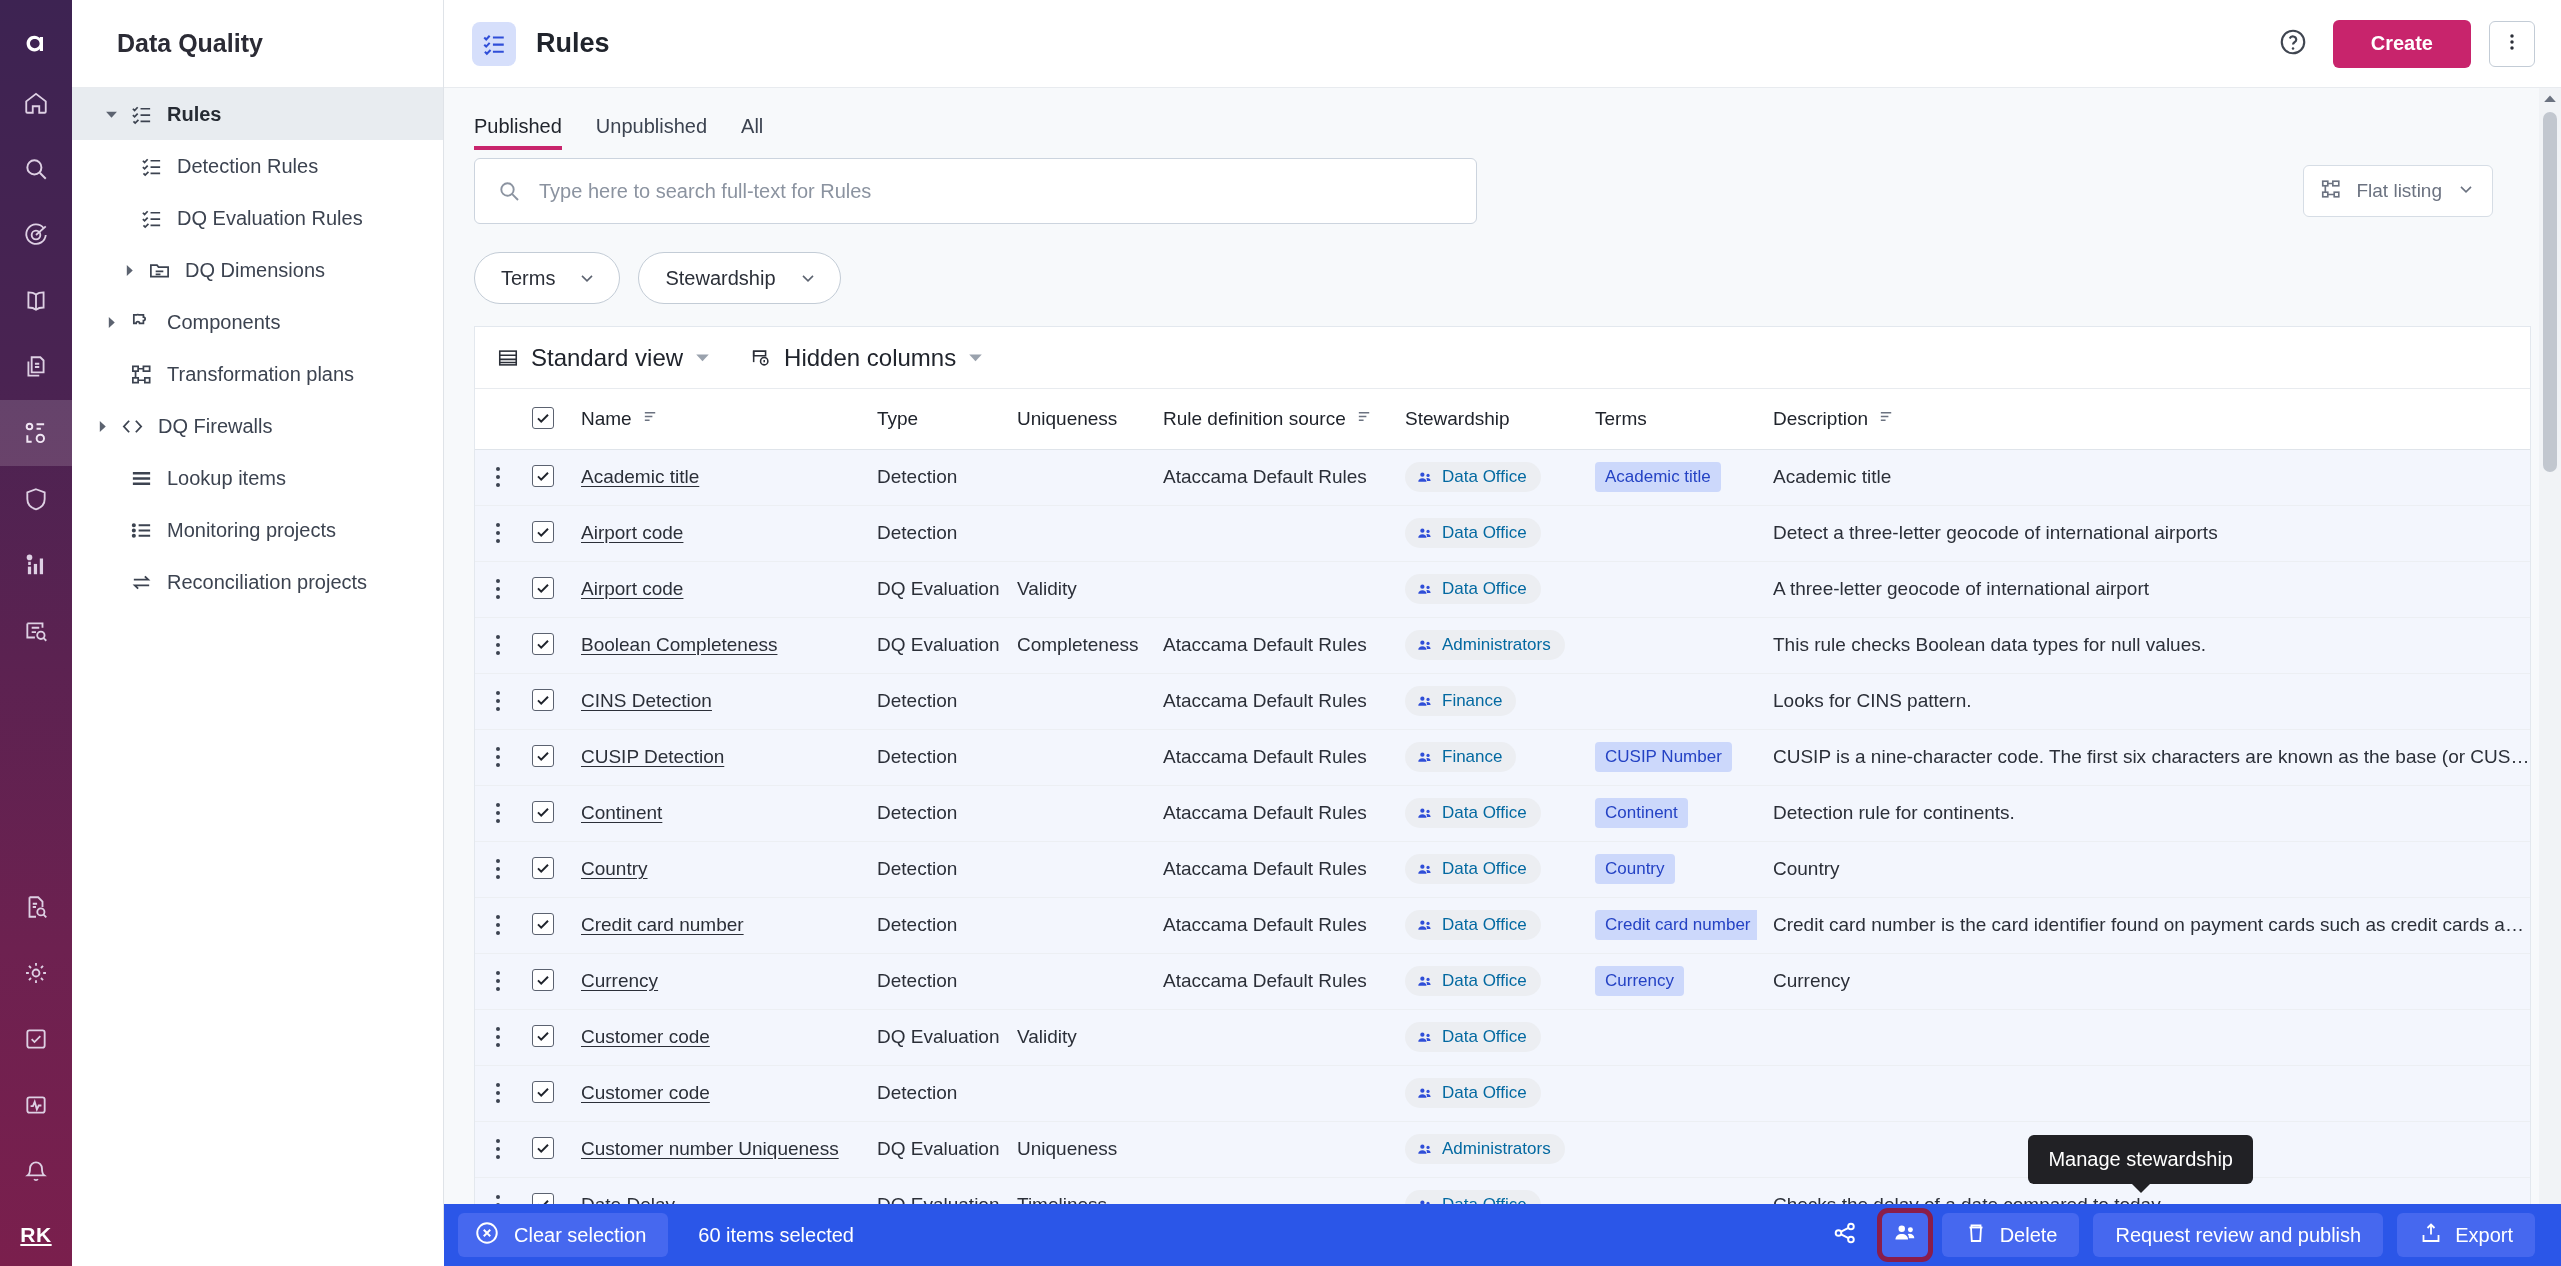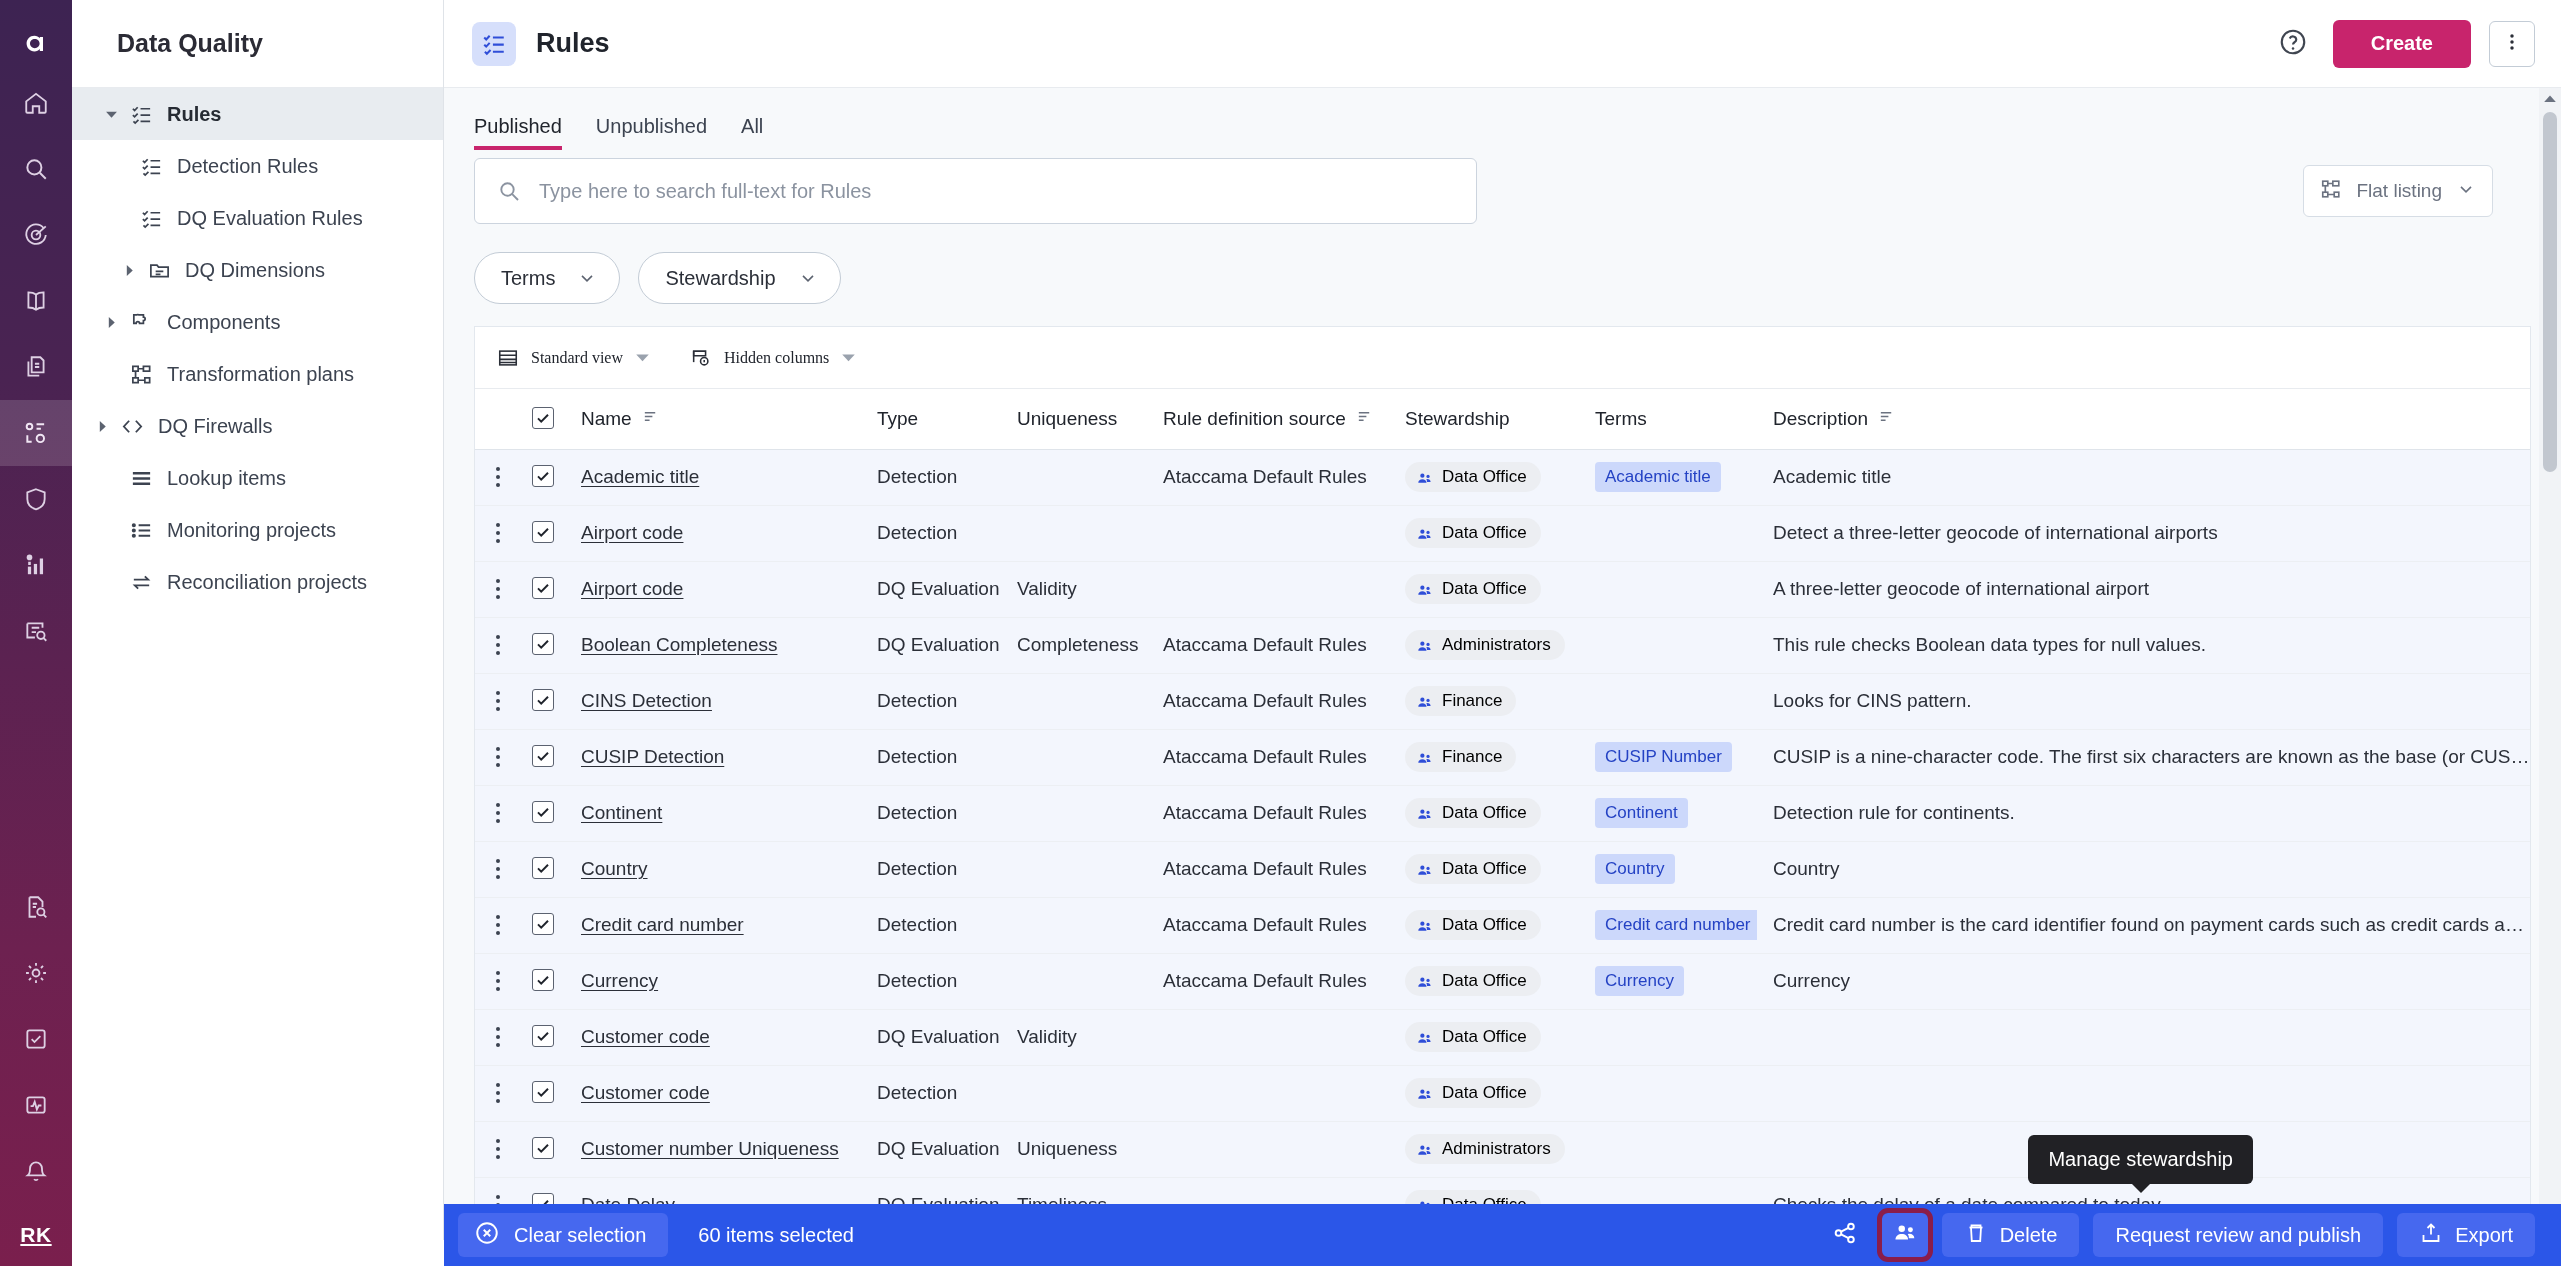--- a/index.html
+++ b/index.html
@@ -109,21 +109,21 @@
   .chip {
     height: 52px; border: 1px solid #c3ccd6; border-radius: 26px; background:#fff;
     display:flex; align-items:center; gap: 22px; padding: 0 22px 0 26px;
     font-size: 20px; color:#2b2f38; cursor:pointer;
   }
   .chip .cv { color:#5c6370; display:flex; }
 
   
   .panel { margin: 0 30px; background:#fff; border:1px solid #e3e8ee; border-bottom:none; flex:1 1 auto; min-height:0; display:flex; flex-direction:column; }
   .viewbar { height: 62px; display:flex; align-items:center; gap: 40px; padding-left: 22px; border-bottom:1px solid #e8ebef; }
-  .viewbtn { display:flex; align-items:center; gap: 12px; font-size: 16px; color:#20242c; cursor:pointer;font-family:Liberation Serif, serif; }
+  .viewbtn { display:flex; align-items:center; gap: 12px; font-size: 24px; color:#20242c; cursor:pointer; }
   .viewbtn .vi { color:#2b2f38; display:flex; }
   .viewbtn .vc { color:#9aa2ad; display:flex; }
 
   table { border-collapse: collapse; width: 100%; table-layout: fixed; }
   thead th {
     height: 60px; font-size: 19px; font-weight: normal; color: #20242c; text-align:left;
     border-bottom: 1px solid #dfe4ea; background:#fff; padding: 0; vertical-align: middle;
     white-space: nowrap;
   }
   thead th .th-inner { display:flex; align-items:center; gap: 10px; padding-left: 16px; }
@@ -145,22 +145,22 @@
   td.c-check, th.c-check { padding-left: 0; text-align:center; }
   .kebab-dots { display:flex; flex-direction:column; gap: 4px; align-items:center; cursor:pointer; }
   .kebab-dots i { width: 4px; height: 4px; background:#3c4350; border-radius: 50%; display:block; }
   .cbx {
     width: 22px; height: 22px; border: 1px solid #5b6270; border-radius: 3px; background: #fff;
     display:inline-flex; align-items:center; justify-content:center; cursor:pointer;
     color:#20242c;
   }
   .name-link { color:#2b2f38; text-decoration: underline; text-underline-offset: 3px; cursor:pointer; }
   .stew-badge {
-    display:inline-flex; align-items:flex-end; gap: 9px; background:#eceef2; border-radius: 16px;
-    padding: 5px 14px 5px 11px; font-size: 17px; color:#000000; white-space:nowrap;
+    display:inline-flex; align-items:center; gap: 9px; background:#eceef2; border-radius: 16px;
+    padding: 5px 14px 5px 11px; font-size: 17px; color:#0369a1; white-space:nowrap;
   }
   .stew-badge .gi { color:#2f4ed8; display:flex; }
   .term-badge {
     display:inline-block; background:#ccd8fb; color:#2442c4; border-radius: 4px;
     padding: 5px 10px; font-size: 17px; white-space:nowrap;
   }
 
   
   .actionbar {
     position:absolute; left:0; right: 0; bottom: 0; height: 62px; background:#2b56e8;

